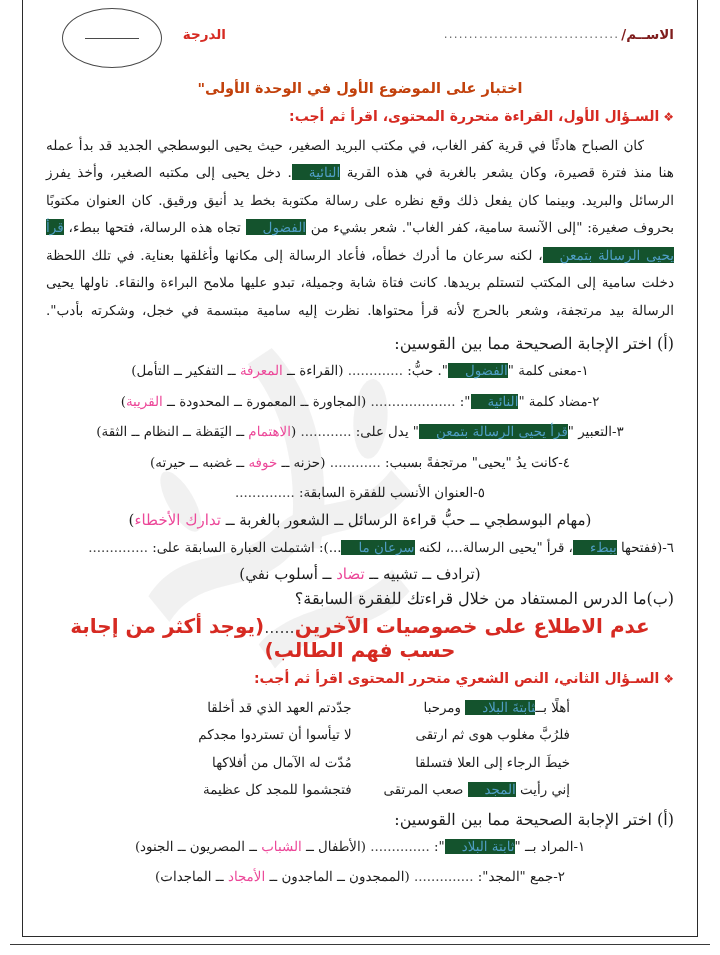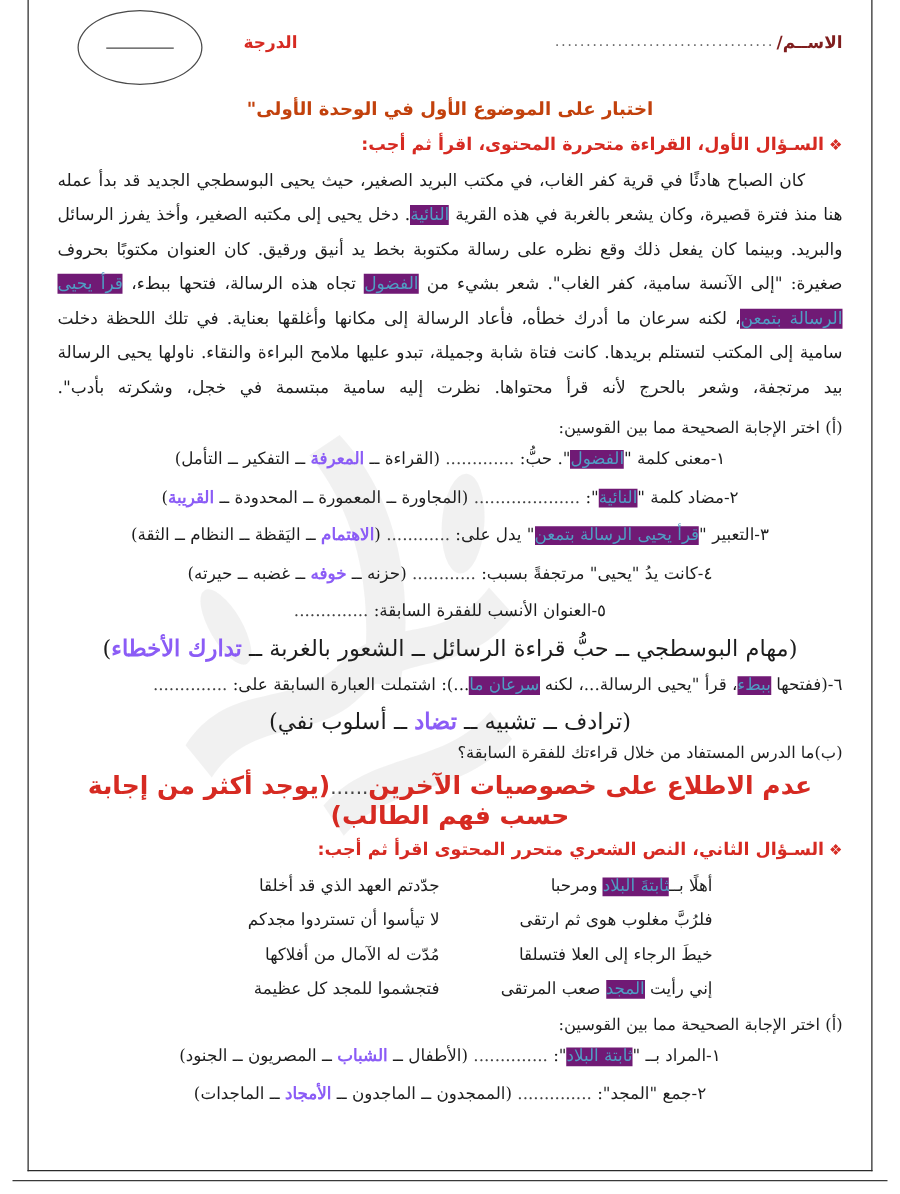--- a/index.html
+++ b/index.html
@@ -81,21 +81,21 @@
     font-size: 12px;
     letter-spacing: 1.2px;
     white-space: nowrap;
     overflow: hidden;
     display: inline-block;
     width: 186px;
     transform: translateY(-1px);
   }
   .grade-label {
     position: absolute;
-    right: 436px;
+    right: 448px;
     top: 26px;
     color: #d62a22;
     font-weight: bold;
     font-size: 13.5px;
     white-space: nowrap;
   }
   .grade-oval {
     position: absolute;
     right: 512px;
     top: 8px;
@@ -142,49 +142,50 @@
     font-size: 13.6px;
     line-height: 2.02;
     text-align: justify;
     text-align-last: justify;
     color: #1d1d1d;
     margin: 0 0 10px 0;
     text-indent: 30px;
   }
   .hl {
     color: #4f9ec4;
-    background: #701a75;
+    background: #14532d;
+    padding-left: 17px;
   }
 
   
   .sub-prompt {
     font-family: "DejaVu Serif", "Liberation Serif", serif;
-    font-size: 13px;
+    font-size: 16px;
     color: #1d1d1d;
     margin: 4px 0 4px 0;
     text-align: right;
   }
   .mcq {
     font-family: "DejaVu Serif", "Liberation Serif", serif;
     font-size: 13.4px;
     color: #1d1d1d;
     text-align: center;
     margin: 5px 0;
     line-height: 1.9;
   }
   .mcq.right { text-align: right; }
   .opts-line {
     font-family: "DejaVu Serif", "Liberation Serif", serif;
-    font-size: 18px;
+    font-size: 15px;
     text-align: center;
     margin: 4px 0 6px 0;
   }
   .ans {
-    color: #8b5cf6;
-    font-weight: bold;
+    color: #ec4899;
+    font-weight: normal;
   }
   .dots-s { color: #444; letter-spacing: 1.4px; }
   .paren { color: #1d1d1d; }
 
   
   .key {
     color: #d62a22;
     font-weight: bold;
     font-size: 20px;
   }

